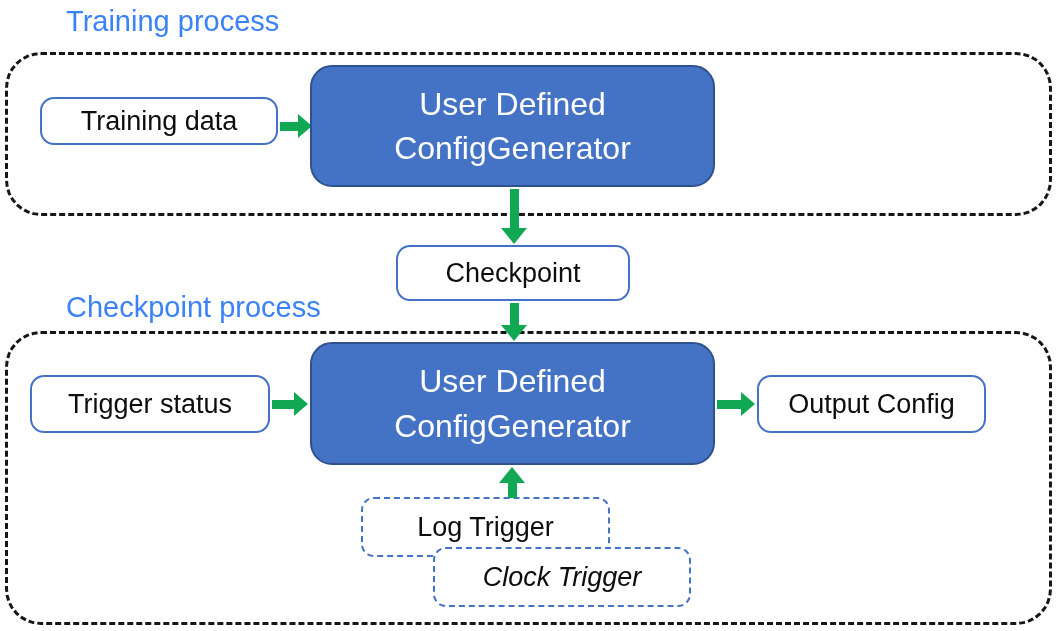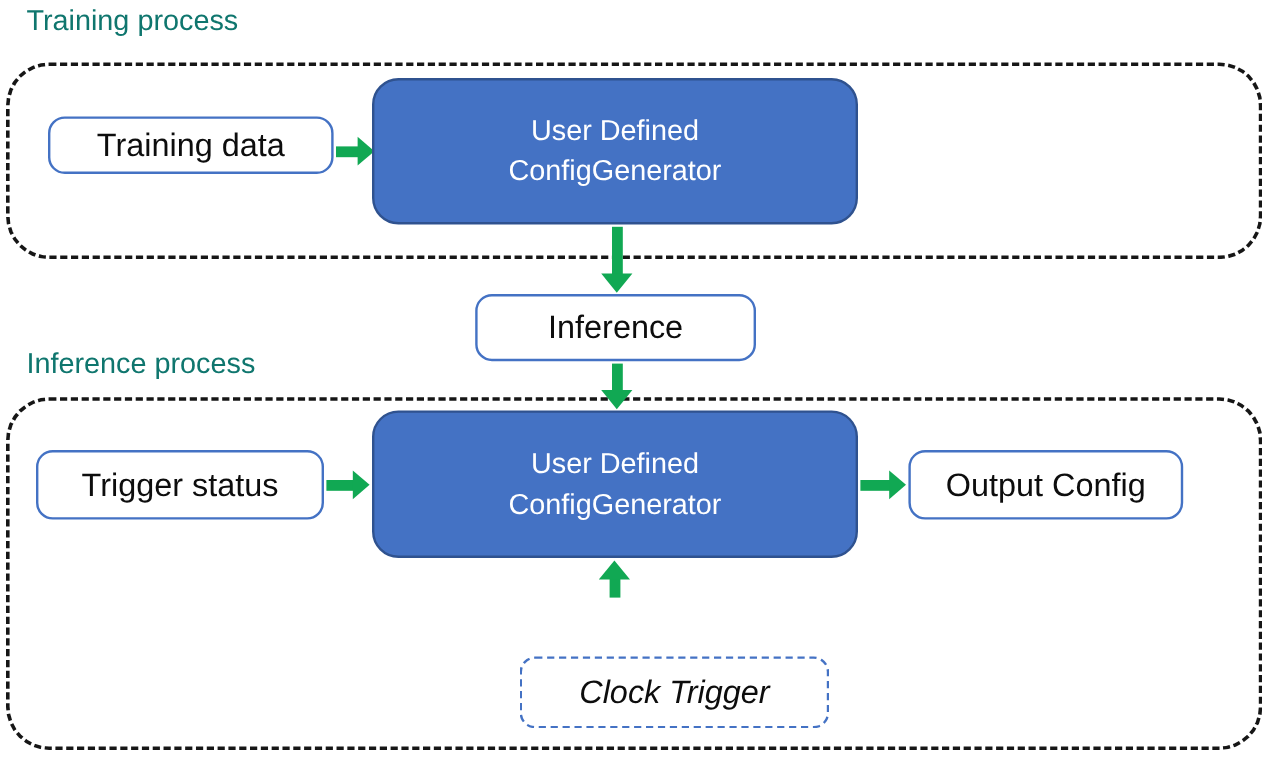--- a/index.html
+++ b/index.html
@@ -12,24 +12,25 @@
   .stage{
     position:relative;
     width:1057px;height:631px;
     background:#ffffff;
     font-family:"Liberation Sans","DejaVu Sans",sans-serif;
     color:var(--ink);
     overflow:hidden;
   }
   .section-label{
     position:absolute;
-    font-size:24px;
+    font-size:29px;
     line-height:1.2;
-    color:#0f766e;
+    color:#3b82f6;
     white-space:nowrap;
+    margin-left:44px;
   }
   .process-container{
     position:absolute;
     border:3px dashed #161616;
     border-radius:36px;
     background:transparent;
   }
   .io-box{
     position:absolute;
     background:#ffffff;
@@ -41,21 +42,21 @@
     white-space:nowrap;
     box-sizing:border-box;
   }
   .generator-box{
     position:absolute;
     background:var(--accent-blue);
     border:2.5px solid var(--accent-blue-dark);
     border-radius:22px;
     display:flex;flex-direction:column;align-items:center;justify-content:center;
     color:#ffffff;
-    font-size:24px;
+    font-size:32px;
     line-height:1.38;
     text-align:center;
     box-sizing:border-box;
   }
   .trigger-box{
     position:absolute;
     background:#ffffff;
     border:2.5px dashed var(--accent-blue);
     border-radius:13px;
     display:flex;align-items:center;justify-content:center;
@@ -120,28 +121,28 @@
   <div class="generator-box z2" style="left:310px;top:65px;width:405px;height:122px;">
     <span>User Defined</span>
     <span>ConfigGenerator</span>
   </div>
 
   <div class="arrow arrow-down z3" style="left:501px;top:189px;width:26px;height:55px;">
     <span class="shaft"></span>
     <span class="head"></span>
   </div>
 
-  <div class="io-box z2" style="left:396px;top:245px;width:234px;height:56px;">Inference</div>
+  <div class="io-box z2" style="left:396px;top:245px;width:234px;height:56px;">Checkpoint</div>
 
   <div class="arrow arrow-down z3" style="left:501px;top:303px;width:26px;height:38px;">
     <span class="shaft"></span>
     <span class="head"></span>
   </div>
 
-  <div class="section-label" style="left:22px;top:290px;">Inference process</div>
+  <div class="section-label" style="left:22px;top:290px;">Checkpoint process</div>
 
   <div class="process-container z1" style="left:5px;top:331px;width:1041px;height:288px;"></div>
 
   <div class="io-box z2" style="left:30px;top:375px;width:240px;height:58px;">Trigger status</div>
 
   <div class="arrow arrow-right z2" style="left:272px;top:392px;width:36px;height:24px;">
     <span class="shaft"></span>
     <span class="head"></span>
   </div>
 
@@ -155,16 +156,17 @@
     <span class="head"></span>
   </div>
 
   <div class="io-box z2" style="left:757px;top:375px;width:229px;height:58px;">Output Config</div>
 
   <div class="arrow arrow-up z3" style="left:499px;top:467px;width:26px;height:31px;">
     <span class="shaft"></span>
     <span class="head"></span>
   </div>
 
+  <div class="trigger-box z2" style="left:361px;top:497px;width:249px;height:60px;">Log Trigger</div>
 
   <div class="trigger-box z3" style="left:433px;top:547px;width:258px;height:60px;font-style:italic;">Clock Trigger</div>
 
 </div>
 
 </body></html>

